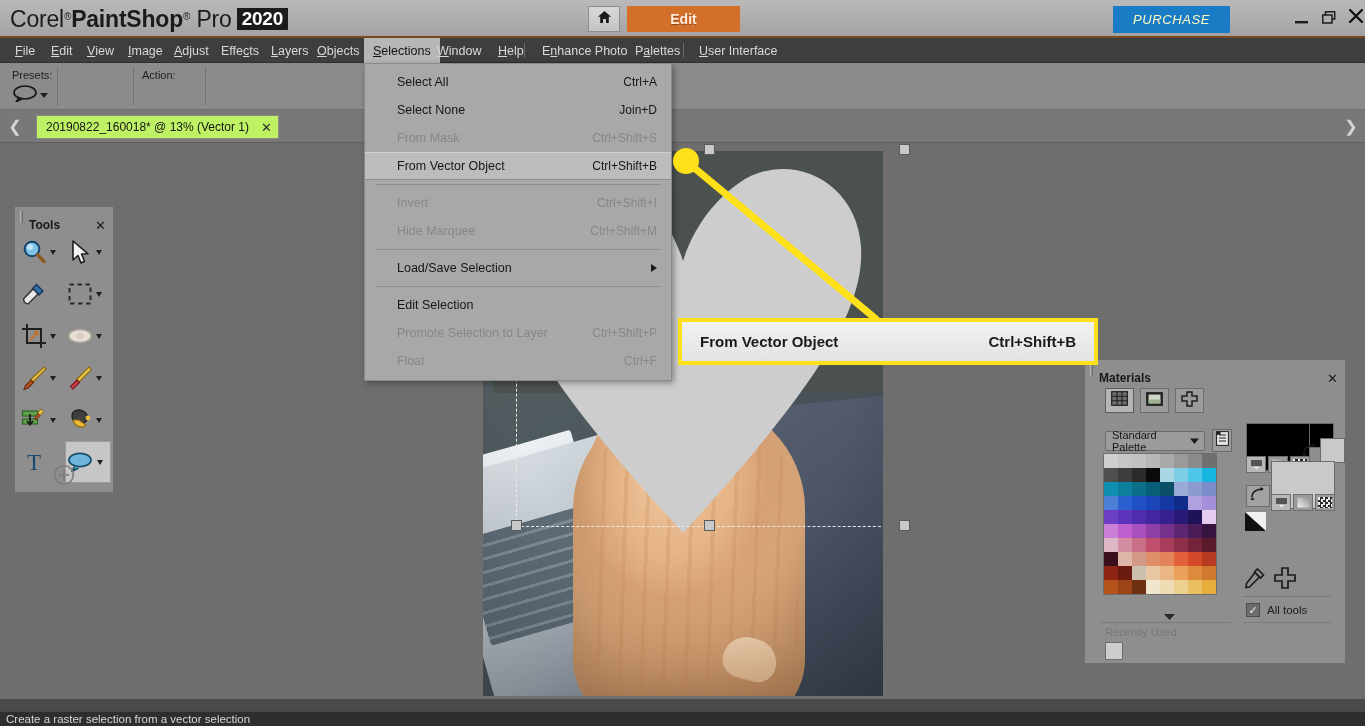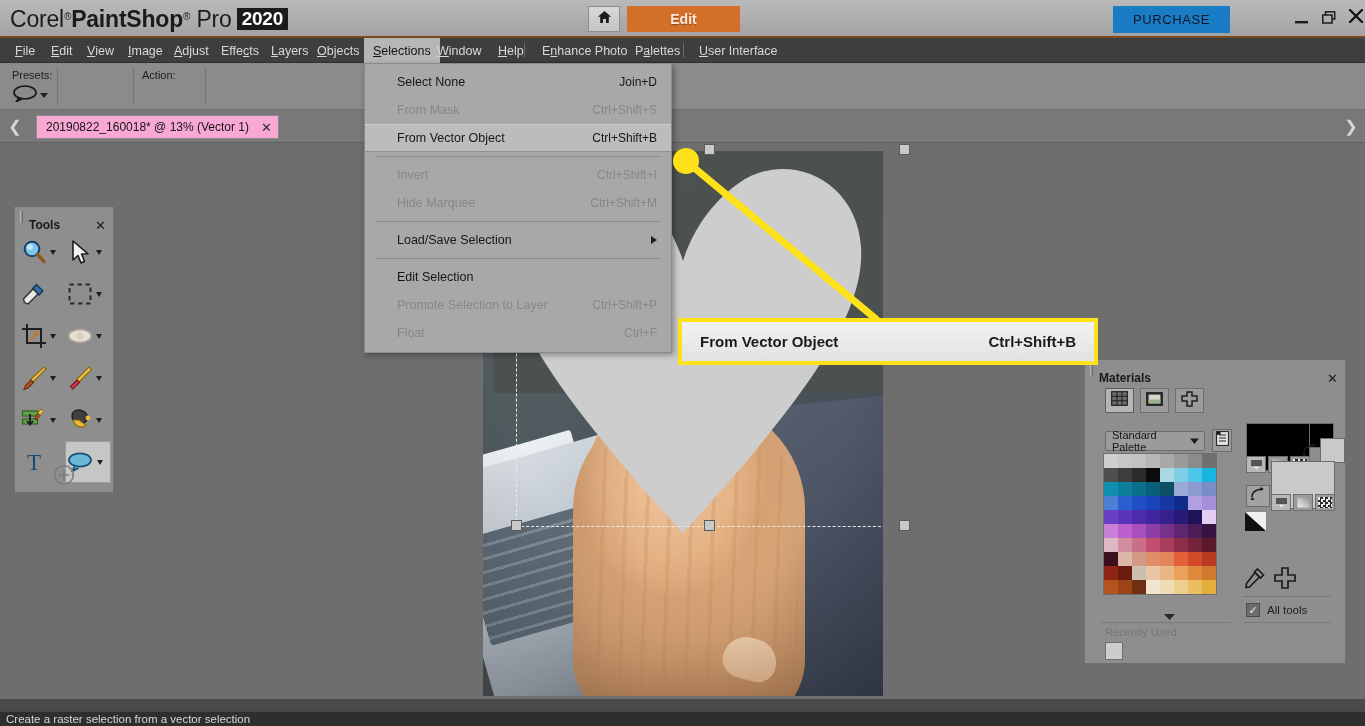--- a/index.html
+++ b/index.html
@@ -36,22 +36,22 @@
     border: 1px solid #8e8e8e; display: flex; align-items: center; justify-content: center;
   }
   .edit-btn {
     position: absolute; left: 627px; top: 6px; width: 113px; height: 26px;
     background: #d2702a; color: #ffe9d6; font-size: 14px; font-weight: 600;
     display: flex; align-items: center; justify-content: center;
     text-shadow: 0 1px 1px rgba(0,0,0,.35);
   }
   .purchase-btn {
     position: absolute; left: 1113px; top: 6px; width: 117px; height: 27px;
-    background: #1a7cc4; color: #0f172a; font-size: 13px; letter-spacing: .6px;
-    display: flex; align-items: center; justify-content: center;
+    background: #1a7cc4; color: #fef9c3; font-size: 13px; letter-spacing: .6px;
+    display: flex; align-items: center; justify-content: center; font-style: italic;
   }
   .wbtn {
     position: absolute; top: 6px; width: 26px; height: 24px;
     display: flex; align-items: center; justify-content: center;
     color: #1d1d1d; font-size: 15px;
   }
   .wbtn.min { left: 1288px; }
   .wbtn.max { left: 1316px; }
   .wbtn.close { left: 1343px; font-size: 17px; }
 
@@ -113,21 +113,21 @@
   }
   .tab-nav {
     position: absolute; top: 6px; width: 22px; height: 21px;
     display: flex; align-items: center; justify-content: center;
     font-size: 16px; color: #d5d5d5;
   }
   .tab-nav.left { left: 4px; }
   .tab-nav.right { left: 1340px; }
   .doc-tab {
     position: absolute; left: 36px; top: 5px; height: 24px;
-    background: #f9a8d4; border: 1px solid #8a8a8a;
+    background: #bef264; border: 1px solid #8a8a8a;
     display: flex; align-items: center; padding: 0 6px 0 9px;
     font-size: 12px; color: #141414; white-space: nowrap;
   }
   .doc-tab .x { margin-left: 12px; font-size: 13px; color: #2a2a2a; }
 
   
   .workspace {
     position: absolute; left: 0; top: 143px; width: 1365px; height: 568px;
     background: #6e6e6e;
   }
@@ -936,20 +936,24 @@
       </div>
       <div class="hrule" style="left:158px; top:262px; width:88px"></div>
       <div class="hrule" style="left:16px; top:262px; width:130px"></div>
 
       <div class="recent-lbl">Recently Used</div>
       <div class="recent-sw"></div>
     </div>
 
     <div class="dropdown" style="top:-80px">
         <div class="mi">
+          <span>Select All</span>
+          <span class="acc">Ctrl+A</span>
+        </div>
+        <div class="mi">
           <span>Select None</span>
           <span class="acc">Join+D</span>
         </div>
         <div class="mi dim">
           <span>From Mask</span>
           <span class="acc">Ctrl+Shift+S</span>
         </div>
         <div class="mi sel">
           <span>From Vector Object</span>
           <span class="acc">Ctrl+Shift+B</span>

